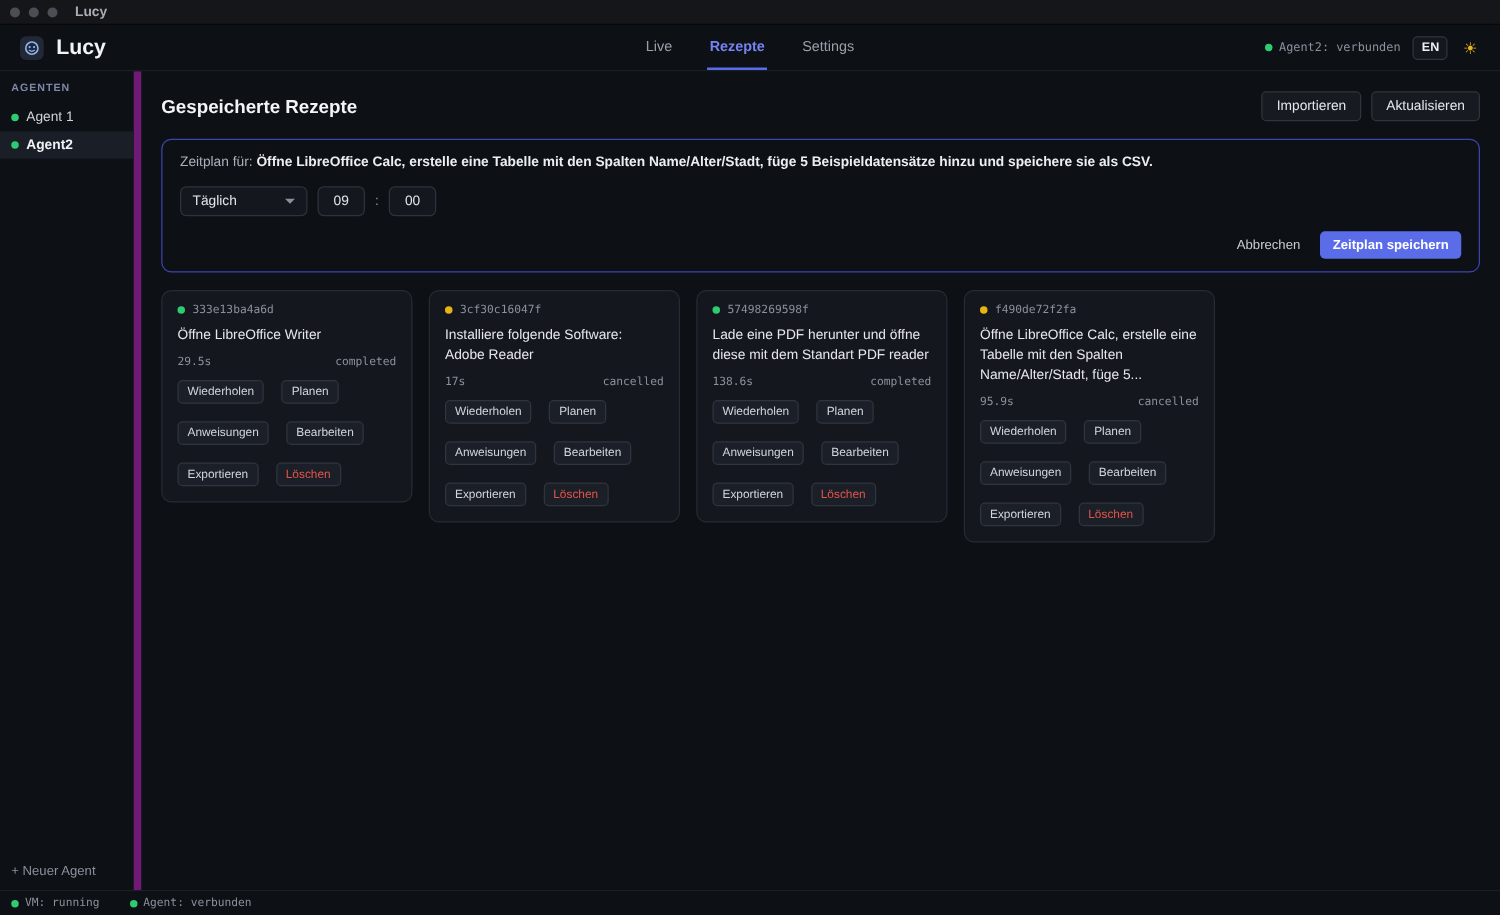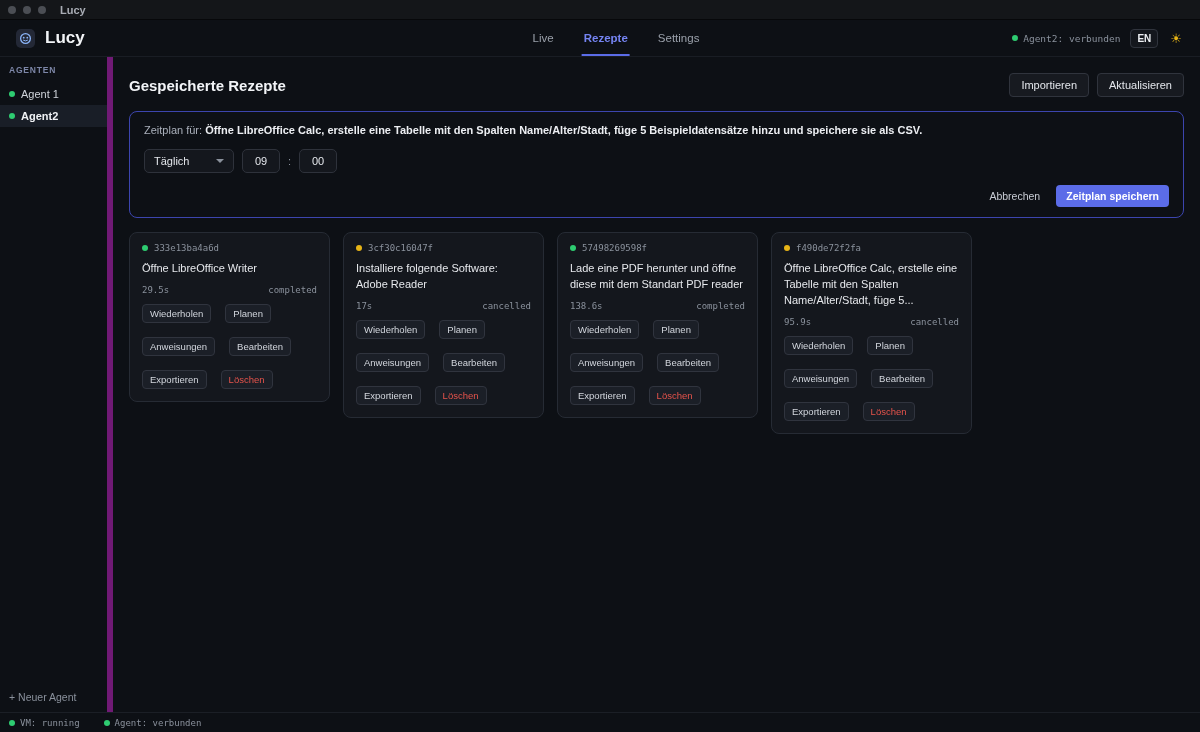--- a/index.html
+++ b/index.html
@@ -15,21 +15,21 @@
   
   .titlebar { height:20px; background:#141619; display:flex; align-items:center; padding:0 8px; flex:0 0 auto; border-bottom:1px solid #07080a; }
   .traffic { display:flex; gap:7px; margin-right:14px; }
   .tl-dot { width:8px; height:8px; border-radius:50%; background:#4b4e54; }
   .win-title { font-size:11px; font-weight:700; color:#a9adb5; }
 
   
   .header { height:37px; display:flex; align-items:center; padding:0 16px; position:relative; border-bottom:1px solid #191d24; flex:0 0 auto; }
   .logo { width:19px; height:19px; border-radius:5px; background:#232836; display:flex; align-items:center; justify-content:center; margin-right:10px; }
   .app-name { font-size:17px; font-weight:700; color:#f2f4f7; }
-  .nav { position:absolute; left:50%; transform:translateX(-50%); display:flex; gap:26px; height:100%; align-items:stretch;margin-left:16px; }
+  .nav { position:absolute; left:50%; transform:translateX(-50%); display:flex; gap:26px; height:100%; align-items:stretch; }
   .nav-item { background:none; border:none; color:#9aa0aa; font-size:11.5px; font-family:inherit; cursor:pointer; display:flex; align-items:center; padding:0 2px; border-bottom:2px solid transparent; border-top:2px solid transparent; }
   .nav-item.active { color:#7584f2; font-weight:700; border-bottom-color:#5b6ce8; }
   .header-right { margin-left:auto; display:flex; align-items:center; gap:10px; }
   .conn { display:flex; align-items:center; gap:5px; font-size:9.5px; color:#8a919c; }
   .dot { width:6px; height:6px; border-radius:50%; display:inline-block; flex:0 0 auto; }
   .lang-btn { background:#14171d; border:1px solid #30343d; border-radius:4px; color:#eef0f4; font-size:10px; font-weight:700; padding:3px 6px; font-family:inherit; cursor:pointer; }
   .theme-btn { background:none; border:none; color:#e7b416; font-size:13px; cursor:pointer; padding:2px; line-height:1; }
 
   
   .body { flex:1 1 auto; display:flex; min-height:0; }
@@ -45,21 +45,21 @@
   .main-head { display:flex; align-items:center; justify-content:space-between; margin:4px 0 14px; }
   .main-title { font-size:15px; font-weight:700; color:#f2f4f7; }
   .head-actions { display:flex; gap:8px; }
   .btn { background:#171a20; border:1px solid #30343d; border-radius:4px; color:#e3e6eb; font-size:11px; padding:5px 11px; font-family:inherit; cursor:pointer; }
 
   
   .schedule { border:1px solid #3c45ae; border-radius:8px; padding:11px 14px 10px; margin-bottom:14px; }
   .sched-text { font-size:11px; color:#aab0bb; line-height:1.4; }
   .sched-text b { color:#eceef2; }
   .sched-controls { display:flex; align-items:center; gap:8px; margin-top:11px; }
-  .select { width:90px; height:24px; background:#14171d; border:1px solid #2e323b; border-radius:5px; font-size:11px; color:#e3e6eb; display:flex; align-items:center; justify-content:space-between; padding:0 9px; cursor:pointer; }
+  .select { width:102px; height:24px; background:#14171d; border:1px solid #2e323b; border-radius:5px; font-size:11px; color:#e3e6eb; display:flex; align-items:center; justify-content:space-between; padding:0 9px; cursor:pointer; }
   .chev { width:0; height:0; border-left:4px solid transparent; border-right:4px solid transparent; border-top:4px solid #8a919c; }
   .time-input { width:38px; height:24px; background:#14171d; border:1px solid #2e323b; border-radius:5px; color:#e3e6eb; font-size:11px; text-align:center; font-family:inherit; }
   .colon { color:#8a919c; font-size:11px; }
   .sched-footer { display:flex; justify-content:flex-end; align-items:center; gap:10px; margin-top:12px; }
   .text-btn { background:none; border:none; color:#c9cdd5; font-size:10.5px; cursor:pointer; font-family:inherit; padding:4px 6px; }
   .primary-btn { background:#5b6ce8; border:none; border-radius:4px; color:#fff; font-size:10.5px; font-weight:600; padding:5px 10px; cursor:pointer; font-family:inherit; }
 
   
   .cards { display:flex; gap:13px; align-items:flex-start; }
   .card { width:201px; background:#14171d; border:1px solid #262b34; border-radius:8px; padding:10px 12px 12px; flex:0 0 auto; }

